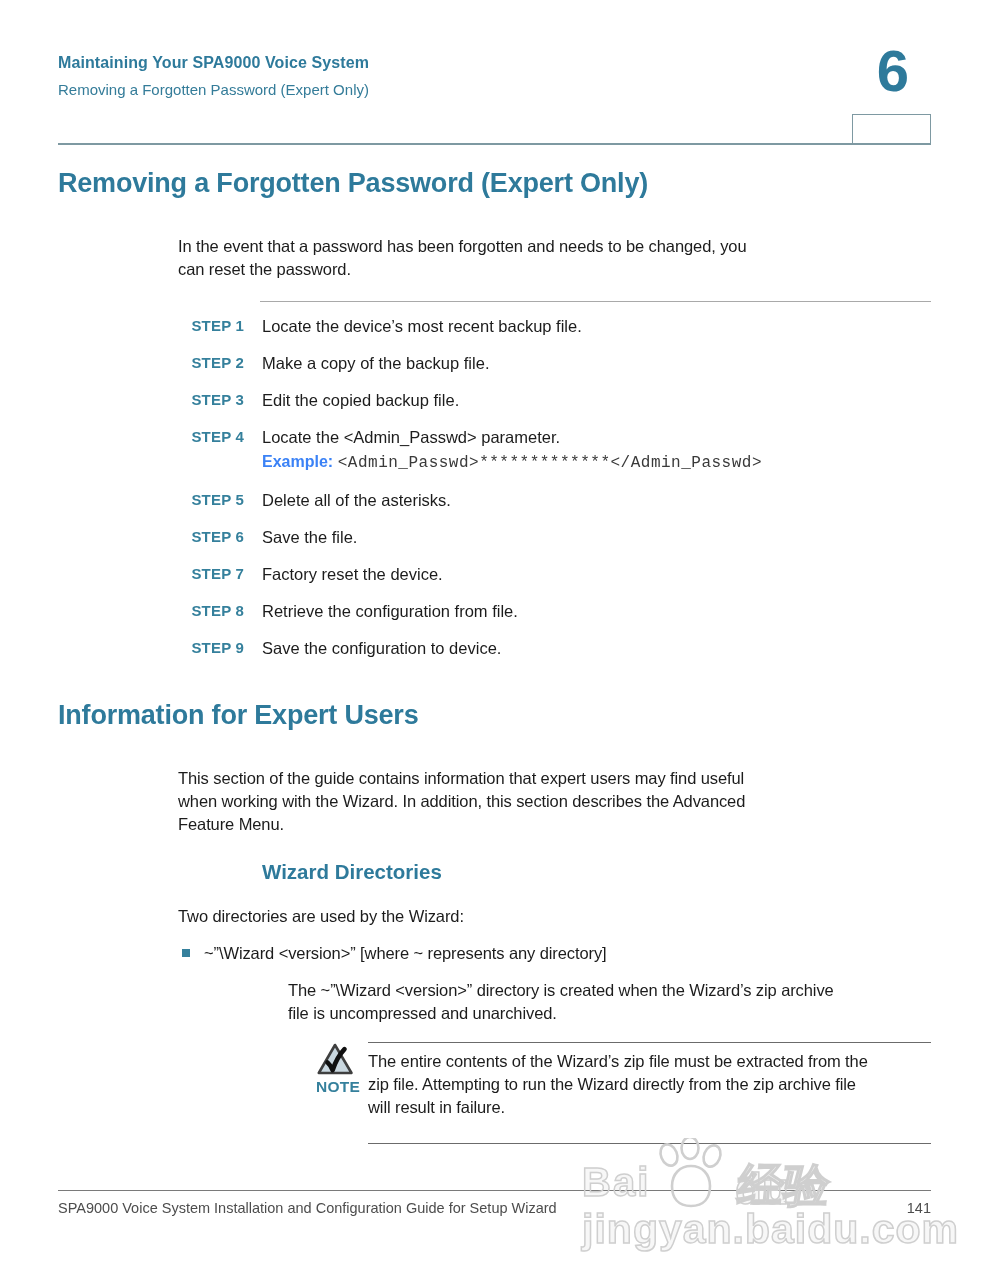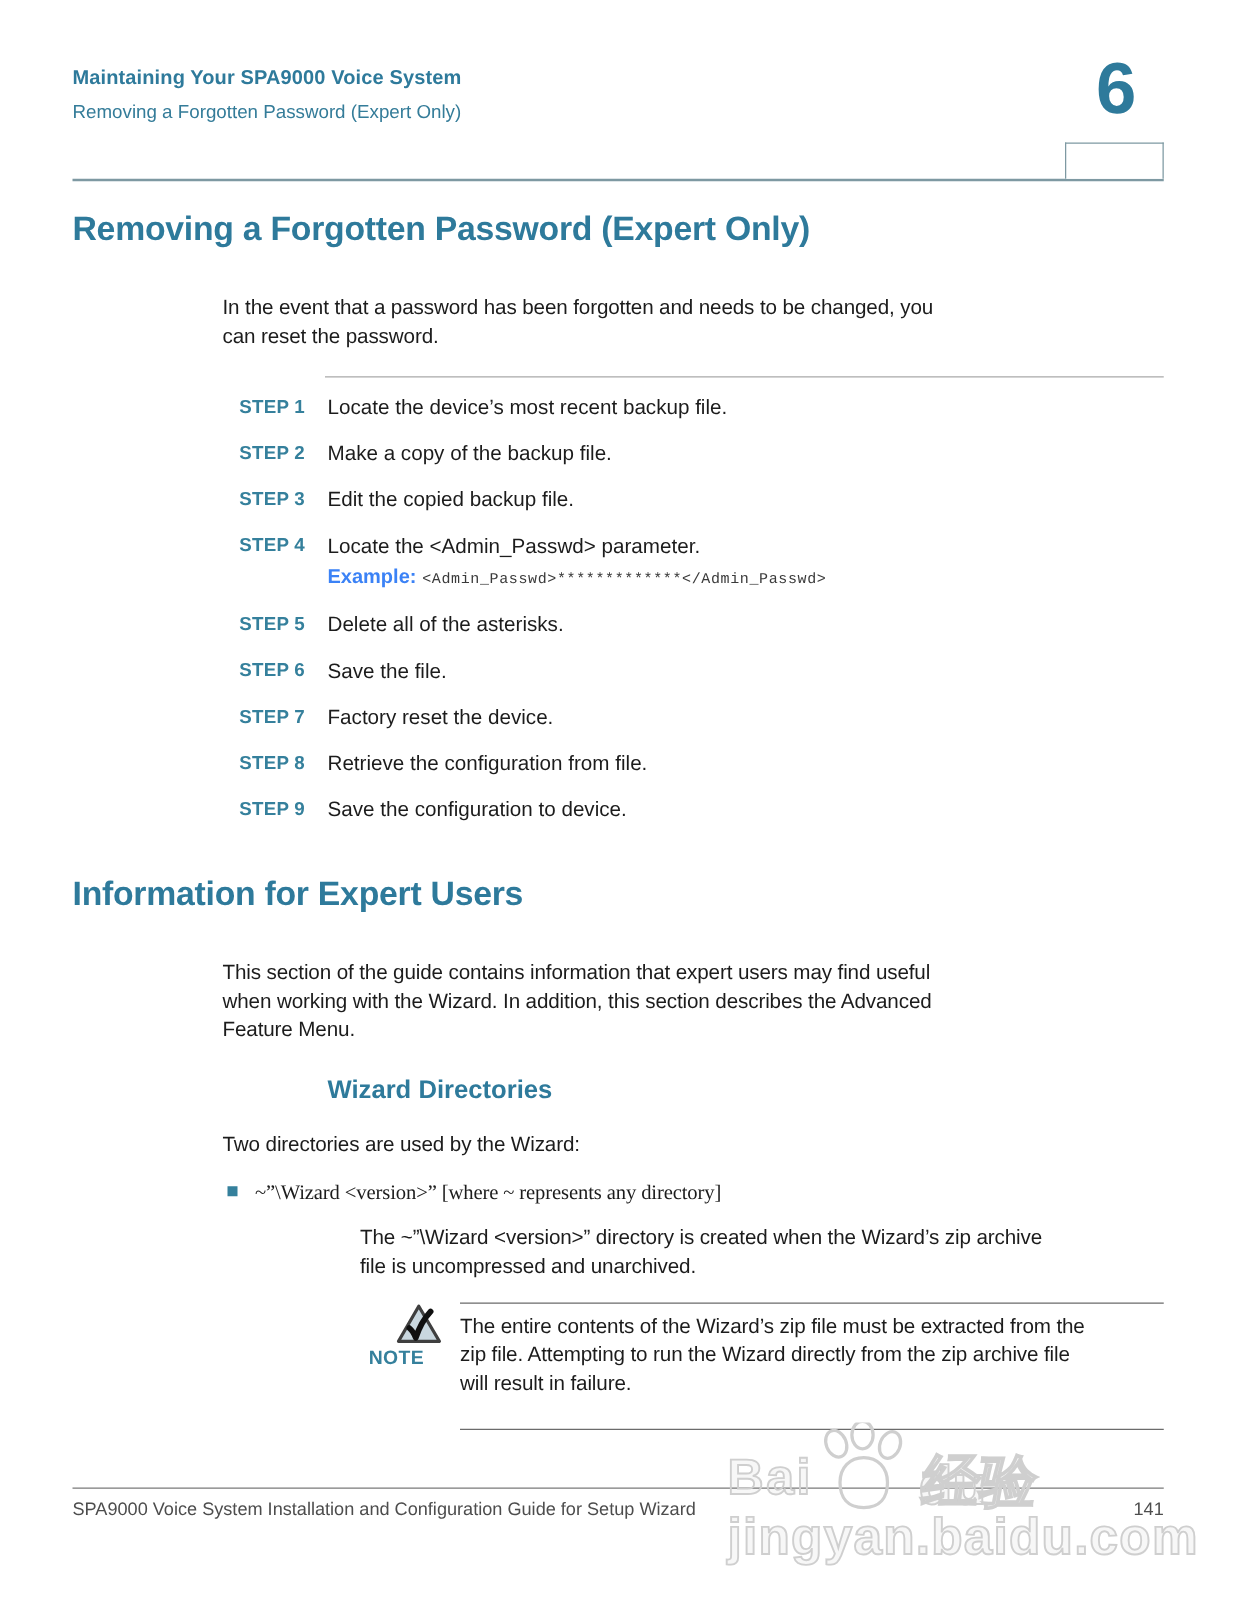--- a/index.html
+++ b/index.html
@@ -74,36 +74,36 @@
     letter-spacing: .2px;
   }
   .step-text {
     margin-left: 18px;
     font-size: 16.5px; line-height: 22px; color: #1c1c1c;
   }
   .step-example { margin-top: 2px; }
   .example-label { font-weight: bold; font-size: 16px; color: #3b82f6; }
   .example-code {
     font-family: "Liberation Mono", "DejaVu Sans Mono", monospace;
-    font-size: 12px; color: #3a3a3a; letter-spacing: .5px;
-  }
-  
-  .bullet-row { display: flex; align-items: flex-start; margin-top: 14px; font-family: Liberation Serif, serif; }
+    font-size: 16px; color: #3a3a3a; letter-spacing: .5px;
+  }
+  
+  .bullet-row { display: flex; align-items: flex-start; margin-top: 14px; }
   .bullet-sq {
     flex: none; width: 8px; height: 8px; background: #35809C;
     margin: 0 0 0 4px; align-self: center; transform: translateY(-1px);
   }
   .bullet-text { margin-left: 14px; }
   .bullet-detail { margin-top: 14px; margin-left: 230px; }
   
   .note { display: flex; margin: 17px 0 0 202px; }
   .note-aside { flex: none; width: 108px; position: relative; }
   .note-icon { position: absolute; left: 55px; top: 0; }
   .note-label {
-    position: absolute; left: 35px; top: 36px;
+    position: absolute; left: 56px; top: 36px;
     font-size: 15.5px; font-weight: bold; color: #35809C; letter-spacing: .3px;
   }
   .note-body {
     flex: 1; 
     border-top: 1px solid #6b6b6b;
     border-bottom: 1px solid #6b6b6b;
     padding: 7px 0 24px 0;
   }
   
   .footer {

